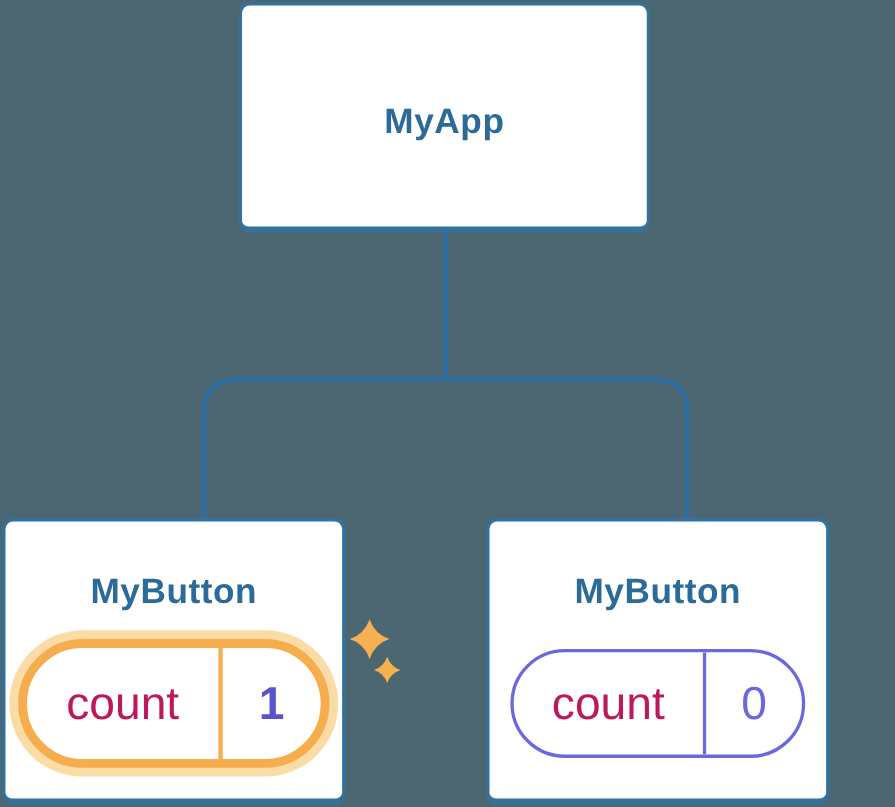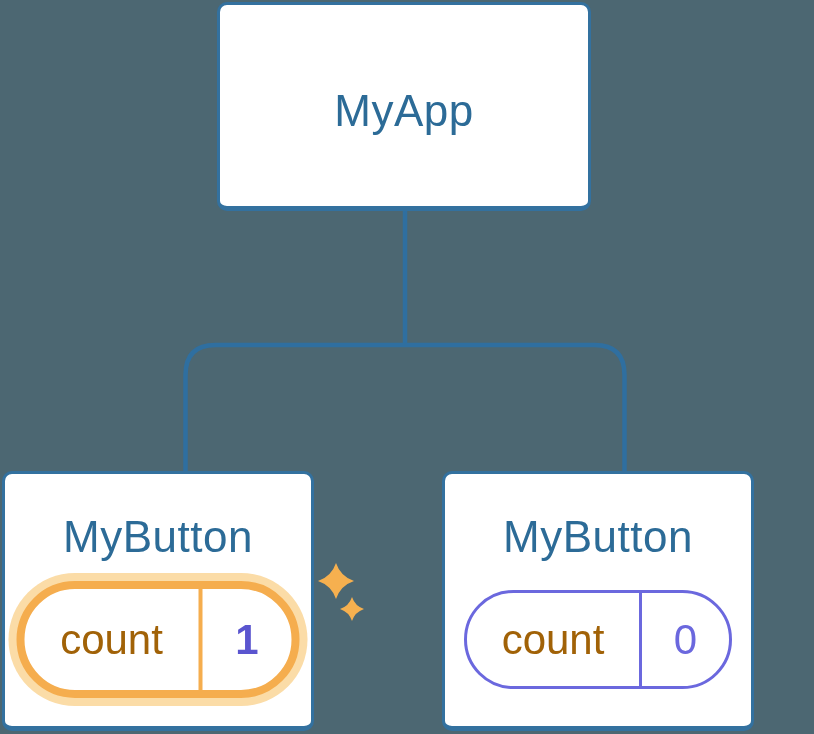--- a/index.html
+++ b/index.html
@@ -42,22 +42,22 @@
   }
   .card-child {
     top: 471px;
     width: 312px;
     height: 260px;
   }
   .card-child.pos-left  { left: 2px; }
   .card-child.pos-right { left: 442px; }
   .node-label {
     color: #2c6b97;
-    font-size: 44px;
-    font-weight: 400;
+    font-size: 32px;
+    font-weight: 700;
     letter-spacing: 0.5px;
   }
   .card-child .node-label {
     position: absolute;
     top: 42px;
     left: 0;
     width: 100%;
     text-align: center;
     line-height: 42px;
   }
@@ -93,21 +93,21 @@
   .pill-highlighted .pill-section-key { width: 174px; }
   .pill-normal      .pill-section-key { width: 172px; }
   .pill-section-value { flex: 1 1 auto; }
   .pill-divider {
     flex: 0 0 auto;
     align-self: stretch;
   }
   .pill-highlighted .pill-divider { width: 4px; background: #f5ad4e; }
   .pill-normal      .pill-divider { width: 3px; background: #6b68de; }
   .pill-key {
-    color: #a16207;
+    color: #be185d;
     font-size: 42px;
     font-weight: 400;
   }
   .pill-value {
     color: #6b68de;
     font-size: 42px;
     font-weight: 400;
   }
   .pill-highlighted .pill-value {
     color: #5a55cf;

